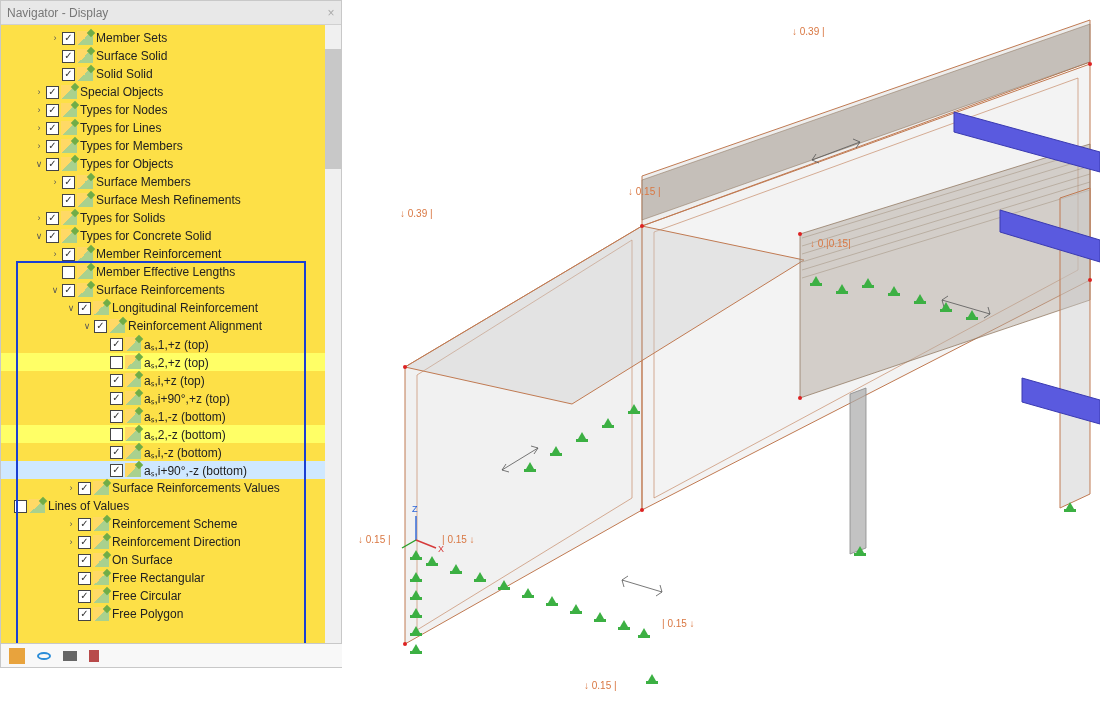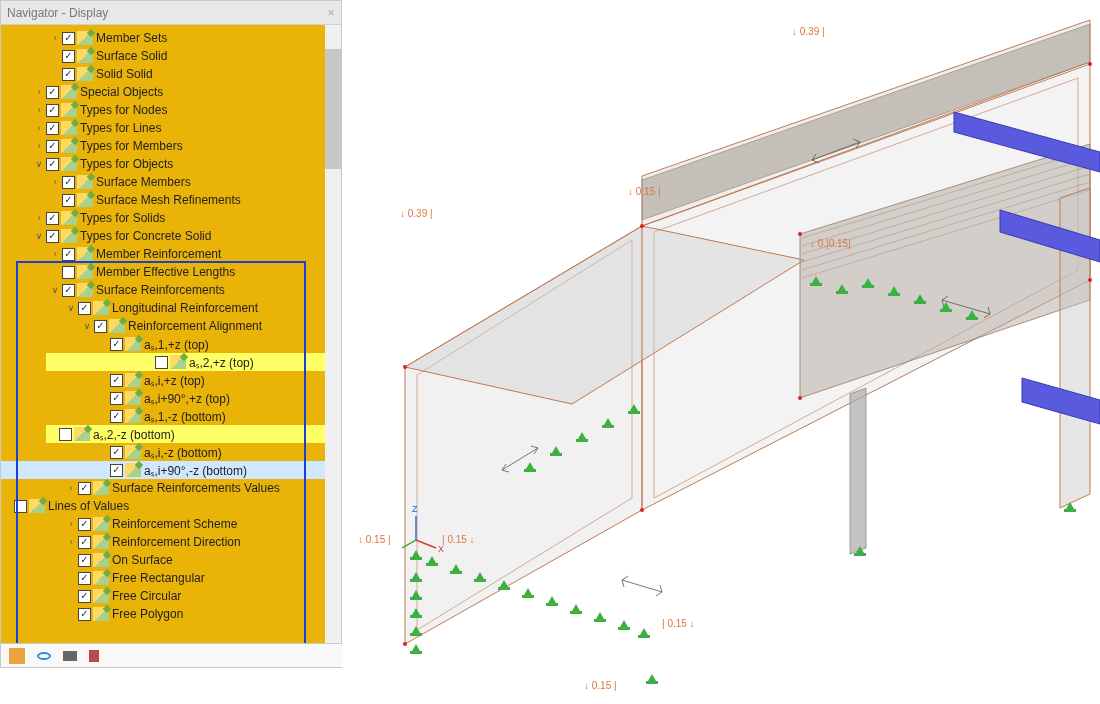--- a/index.html
+++ b/index.html
@@ -9,21 +9,21 @@
   background: #fff;
   width: 1100px;
   height: 704px;
   position: relative;
   overflow: hidden;
 }
 .navigator-panel {
   position: absolute;
   left: 0; top: 0;
   width: 342px; height: 668px;
-  background: #eab308;
+  background: #fde047;
   border: 1px solid #c8c8c8;
 }
 .panel-title {
   height: 24px;
   background: #e8e8e8;
   border-bottom: 1px solid #d0d0d0;
   line-height: 24px;
   padding-left: 6px;
   color: #777;
 }
@@ -55,21 +55,21 @@
   padding-top: 4px;
 }
 .tree-row {
   display: flex;
   align-items: center;
   height: 18px;
   white-space: nowrap;
   position: relative;
 }
 .tree-row.selected { background: #cfe8ff; }
-.tree-row.highlighted { background: #ffff66; margin-left: 45px; }
+.tree-row.highlighted { background: #ffff66; }
 .expander {
   width: 12px; height: 12px;
   display: inline-flex;
   align-items: center;
   justify-content: center;
   color: #555;
   font-size: 9px;
   margin-right: 1px;
 }
 .checkbox {
@@ -295,21 +295,21 @@
           <span class="checkbox">✓</span>
           <span class="tree-icon"></span>
           <span class="tree-label">aₛ,i+90°,+z (top)</span>
         </div>
         <div class="tree-row" style="padding-left: 96px;">
           <span class="expander"></span>
           <span class="checkbox">✓</span>
           <span class="tree-icon"></span>
           <span class="tree-label">aₛ,1,-z (bottom)</span>
         </div>
-        <div class="tree-row highlighted" style="">
+        <div class="tree-row highlighted" style="padding-left: 96px;">
           <span class="expander"></span>
           <span class="checkbox"></span>
           <span class="tree-icon"></span>
           <span class="tree-label">aₛ,2,-z (bottom)</span>
         </div>
         <div class="tree-row" style="padding-left: 96px;">
           <span class="expander"></span>
           <span class="checkbox">✓</span>
           <span class="tree-icon"></span>
           <span class="tree-label">aₛ,i,-z (bottom)</span>

